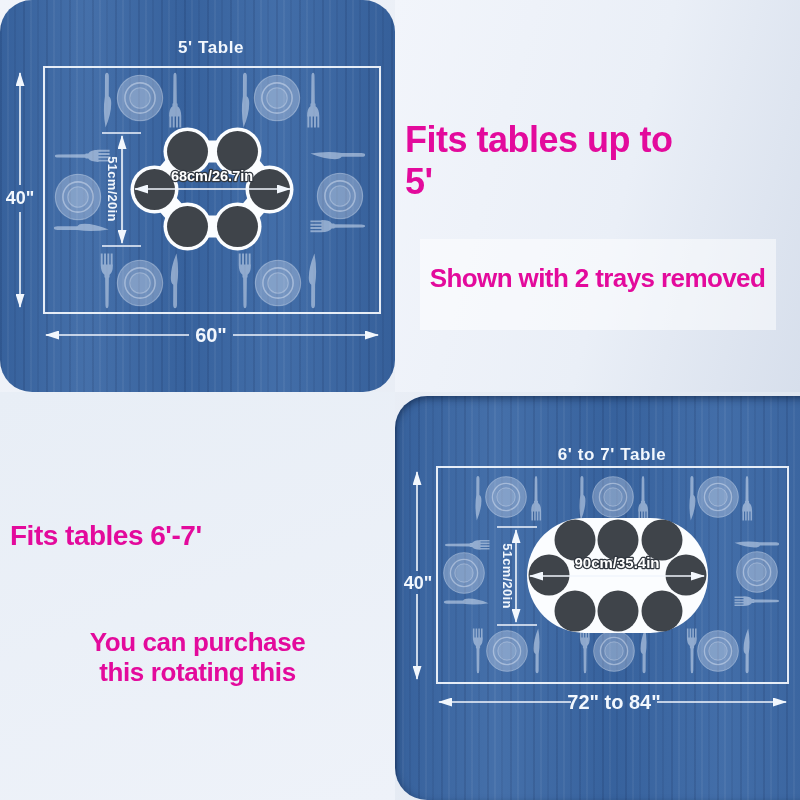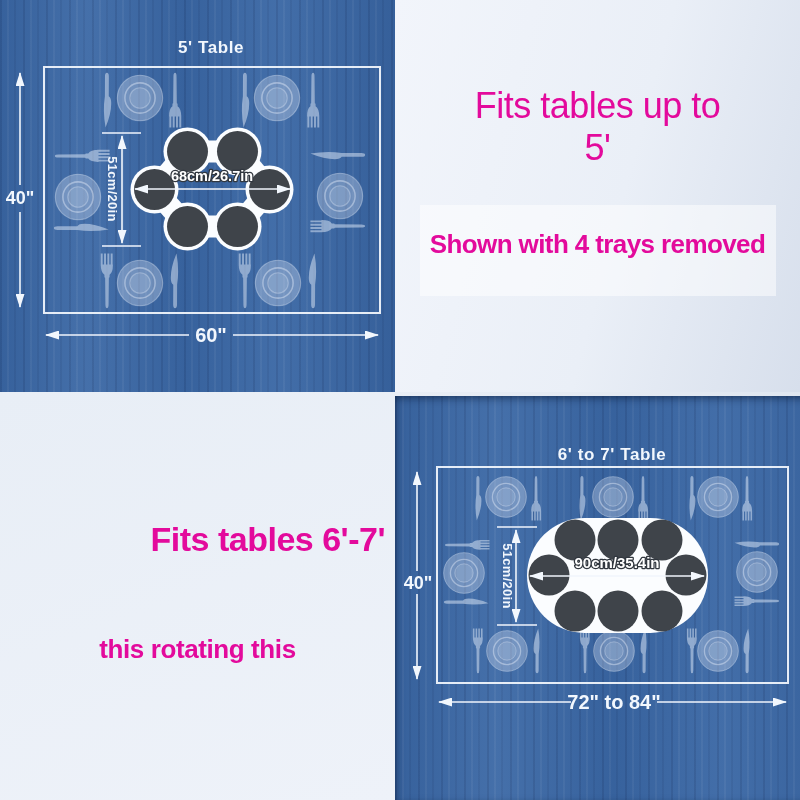--- a/index.html
+++ b/index.html
@@ -7,34 +7,35 @@
     width:800px;height:800px;position:relative;overflow:hidden;
     font-family:"Liberation Sans","DejaVu Sans",sans-serif;
     background:linear-gradient(115deg,#f1f4fa 0%,#e8edf5 55%,#dbe3ee 100%);
   }
   .quad{position:absolute}
   .wood{
     background-color:#3b68a5;
     background-image:
       linear-gradient(90deg, rgba(15,35,75,.10) 0%, rgba(255,255,255,.05) 22%, rgba(15,35,75,.09) 47%, rgba(255,255,255,.04) 70%, rgba(15,35,75,.12) 100%),
       repeating-linear-gradient(90deg, rgba(18,38,82,.16) 0 2px, rgba(18,38,82,0) 2px 7px, rgba(255,255,255,.05) 7px 9px, rgba(18,38,82,0) 9px 14px, rgba(18,38,82,.10) 14px 16px, rgba(18,38,82,0) 16px 23px);
+    border-radius: 32px;
   }
   .q-tl{left:0;top:0;width:395px;height:392px}
   .q-br{left:395px;top:396px;width:466px;height:404px;
         box-shadow:inset 0 5px 8px -3px rgba(8,22,50,.55), inset 5px 0 8px -4px rgba(8,22,50,.35)}
   .q-tr{left:395px;top:0;width:405px;height:392px;
         background:linear-gradient(105deg,#f2f5fb 0%,#eaeff7 55%,#d7dfec 100%)}
   .q-bl{left:0;top:392px;width:395px;height:408px;
         background:linear-gradient(160deg,#e8eef6 0%,#eef2f9 100%)}
 
   .pink{color:#e30a9c}
-  .tr-heading{margin:85px 10px 0;font-size:36px;font-weight:normal;text-align:center;line-height:1.16;letter-spacing:-.5px}
+  .tr-heading{margin:119px 10px 0;font-size:36px;font-weight:bold;line-height:1.16;letter-spacing:-.5px}
   .note-band{margin:36px auto 0;width:356px;background:rgba(255,255,255,.5);padding:24px 0 36px}
   .tr-note{font-size:26px;font-weight:bold;text-align:center;letter-spacing:-.6px}
-  .bl-heading{margin:128px 10px 0;font-size:34px;font-weight:bold;text-align:right;letter-spacing:-.5px}
+  .bl-heading{margin:128px 10px 0;font-size:28px;font-weight:bold;text-align:left;letter-spacing:-.5px}
   .bl-note{margin:76px 10px 0;font-size:26px;font-weight:bold;text-align:center;line-height:1.14;letter-spacing:-.4px}
 
   svg text{font-family:"Liberation Sans","DejaVu Sans",sans-serif;fill:#f2f7fd}
   .dtitle{font-size:17px;font-weight:600;text-anchor:middle;letter-spacing:.6px}
   .dlabel{font-weight:bold;text-anchor:middle}
   .ilabel{font-size:13px;font-weight:bold;text-anchor:middle;letter-spacing:.3px}
   .olabel{font-weight:bold;text-anchor:middle;fill:#ffffff;stroke:#31373f;stroke-width:2.6;paint-order:stroke;stroke-linejoin:round}
   .tline{fill:none;stroke:rgba(243,248,253,.93);stroke-width:2}
   .dim{stroke:#f0f5fc;stroke-width:1.6}
   .trayweb{stroke:#fbfdff;stroke-width:22}
@@ -62,27 +63,28 @@
     </g>
   </defs>
 </svg>
 
 <div class="quad q-tr">
   <div class="tr-heading pink">
     <div>Fits tables up to</div>
     <div>5'</div>
   </div>
   <div class="note-band">
-    <div class="tr-note pink">Shown with 4 trays removed</div>
+    <div class="tr-note pink">Shown with 2 trays removed</div>
   </div>
 </div>
 
 <div class="quad q-bl">
   <div class="bl-heading pink">Fits tables 6'-7'</div>
   <div class="bl-note pink">
+    <div>You can purchase</div>
     <div>this rotating this</div>
   </div>
 </div>
 
 <div class="quad q-tl wood">
   <svg id="svg-tl" viewBox="0 0 395 392" width="395" height="392">
     <text class="dtitle" x="211" y="53">5' Table</text>
     <rect class="tline" x="44" y="67" width="336" height="246"></rect>
 
     <g class="settings">

